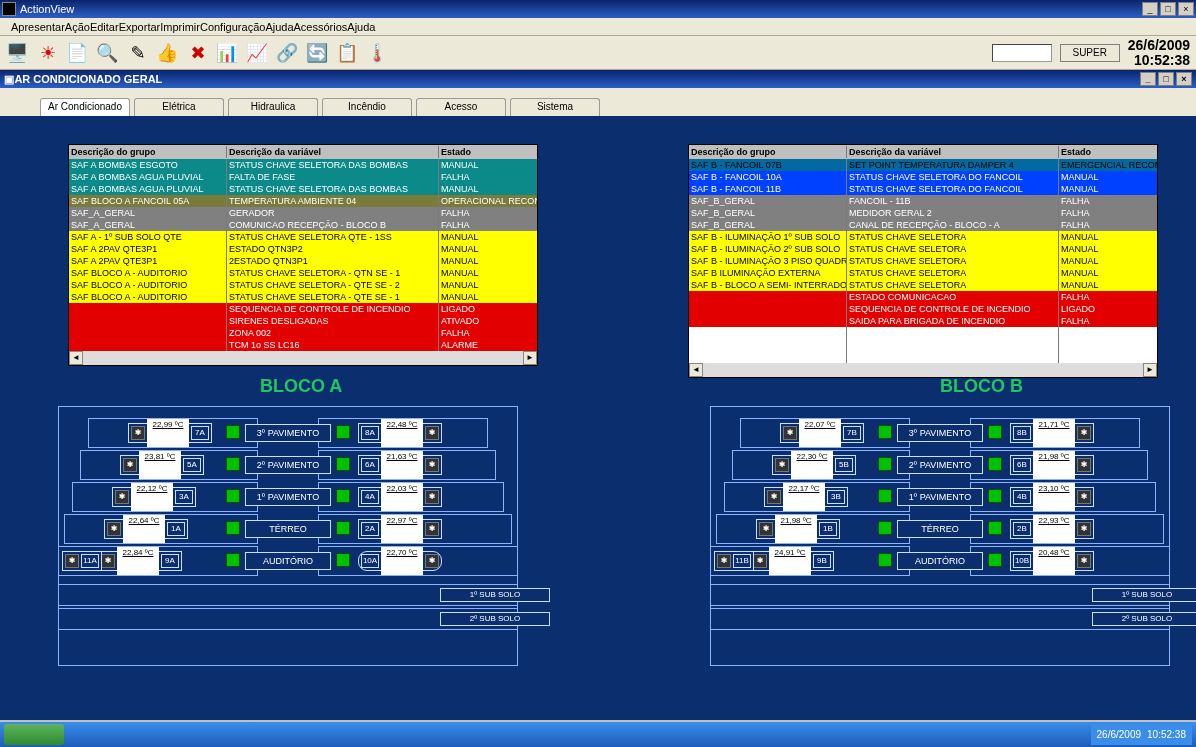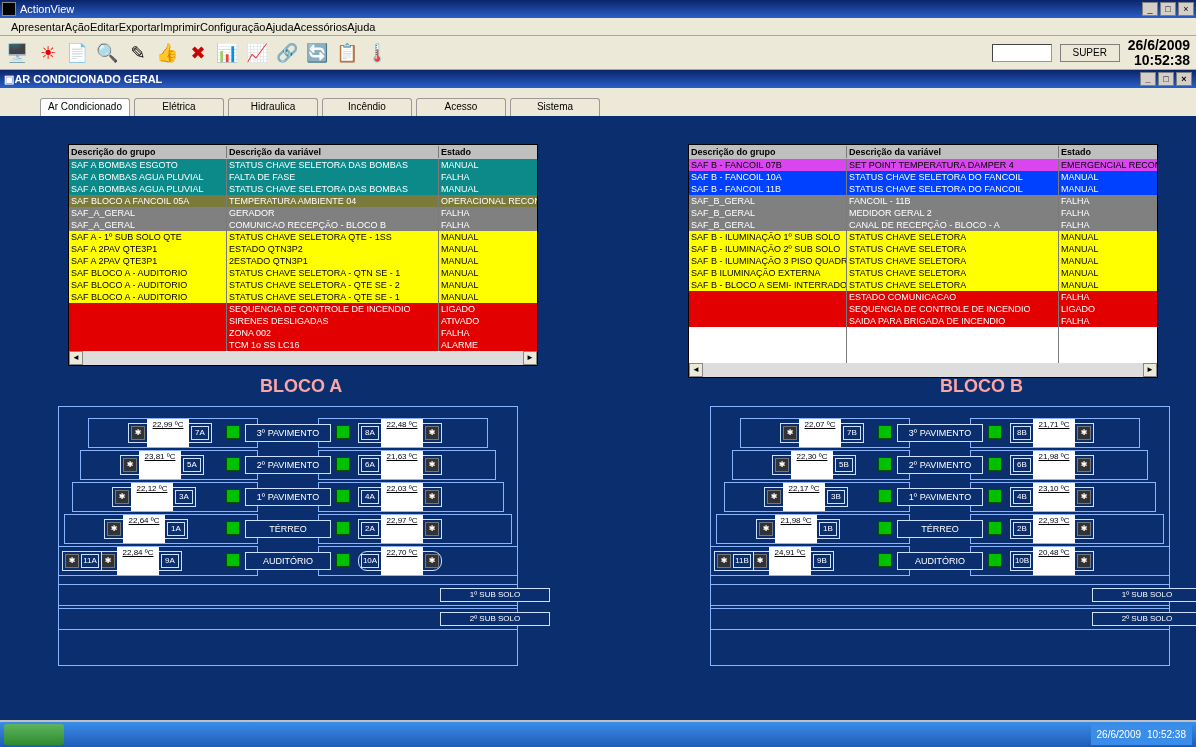--- a/index.html
+++ b/index.html
@@ -45,26 +45,26 @@
 .scroll-h { height: 14px; background: #ddd; display: flex; align-items: center; }
 .scroll-h .arrow { width: 14px; height: 14px; background: #ece9d8; border: 1px solid #888; font-size: 8px; text-align: center; line-height: 12px; }
 .scroll-h .track { flex: 1; background: #eee; }
 
 
 .c-teal { background: #0c8a8a; color: #fff; }
 .c-olive { background: #7a7a3a; color: #fff; }
 .c-gray { background: #808080; color: #fff; }
 .c-yellow { background: #ffff00; color: #000; }
 .c-red { background: #e20000; color: #fff; }
-.c-orange { background: #d946ef; color: #000; }
+.c-orange { background: #0369a1; color: #000; }
 .c-blue { background: #0040ff; color: #fff; }
 .c-white { background: #fff; color: #000; }
 
 
-.block-title { position: absolute; font-size: 18px; font-weight: bold; color: #fca5a5; }
+.block-title { position: absolute; font-size: 18px; font-weight: bold; color: #22c55e; }
 
 
 .building { position: absolute; width: 530px; }
 .floor { position: relative; height: 30px; margin-bottom: 2px; }
 .floor-outline { position: absolute; border: 1px solid #8ab4ff; height: 30px; }
 .floor-label-box { position: absolute; top: 6px; width: 86px; height: 18px; border: 1px solid #cde0ff; background: #0b2e6f; color: #fff; font-size: 9px; text-align: center; line-height: 16px; }
 .zone-box { position: absolute; top: 5px; height: 20px; border: 1px solid #cde0ff; background: #0b2e6f; display: flex; align-items: center; padding: 0 2px; gap: 2px; }
 .zone-icon { width: 14px; height: 14px; background: #333; border: 1px solid #777; font-size: 8px; color: #fff; text-align: center; line-height: 12px; }
 .temp { width: 42px; height: 28px; background: #fff; color: #000; font-size: 8px; text-align: center; line-height: 12px; text-decoration: underline; }
 .zone-id { width: 18px; height: 14px; background: #0b2e6f; border: 1px solid #cde0ff; color: #fff; font-size: 8px; text-align: center; line-height: 12px; }

